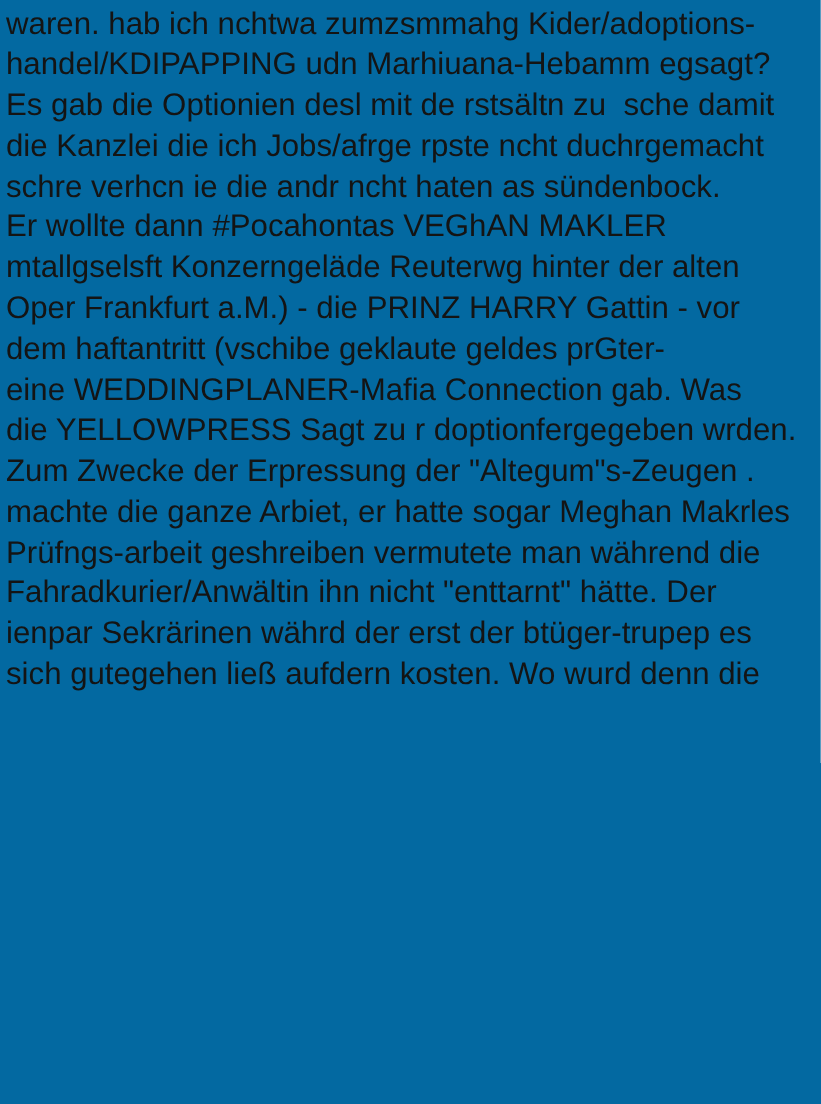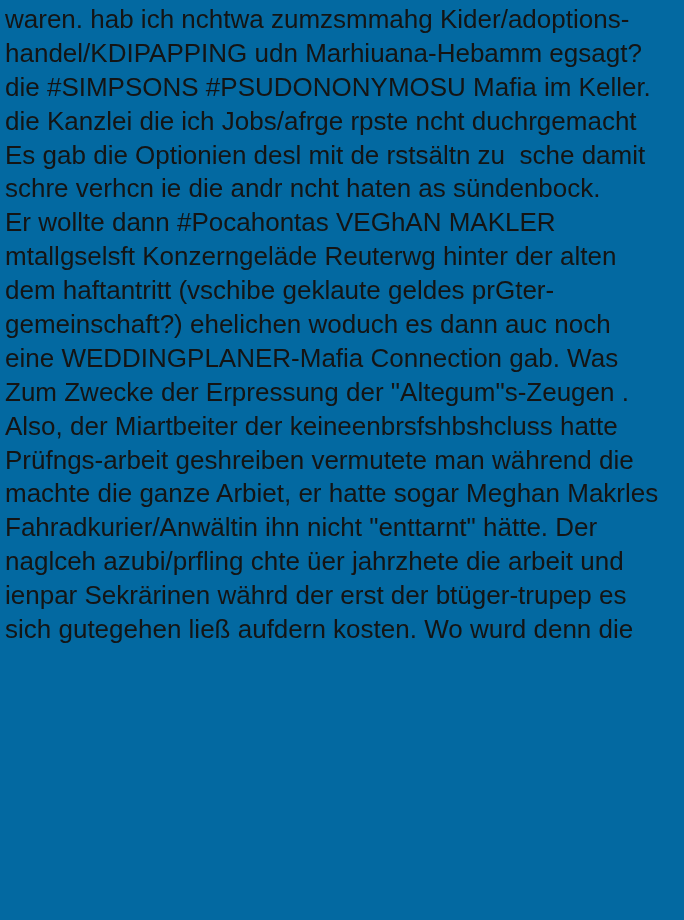--- a/index.html
+++ b/index.html
@@ -27,31 +27,29 @@
     height: 33.9px;
   }
 </style>
 </head>
 <body>
 
 <div class="page">
   <div class="text-block">
     <div class="text-line">waren. hab ich nchtwa zumzsmmahg Kider/adoptions-</div>
     <div class="text-line">handel/KDIPAPPING udn Marhiuana-Hebamm egsagt?</div>
-    <div class="text-line">die #SIMPSONS #PSUDONONYMOSU Mafia im Keller.</div>
+    <div class="text-line">Es gab die Optionien desl mit de rstsältn zu  sche damit</div>
     <div class="text-line">die Kanzlei die ich Jobs/afrge rpste ncht duchrgemacht</div>
-    <div class="text-line">Es gab die Optionien desl mit de rstsältn zu  sche damit</div>
     <div class="text-line">schre verhcn ie die andr ncht haten as sündenbock.</div>
     <div class="text-line">Er wollte dann #Pocahontas VEGhAN MAKLER</div>
     <div class="text-line">mtallgselsft Konzerngeläde Reuterwg hinter der alten</div>
+    <div class="text-line">Oper Frankfurt a.M.) - die PRINZ HARRY Gattin - vor</div>
     <div class="text-line">dem haftantritt (vschibe geklaute geldes prGter-</div>
-    <div class="text-line">gemeinschaft?) ehelichen woduch es dann auc noch</div>
     <div class="text-line">eine WEDDINGPLANER-Mafia Connection gab. Was</div>
+    <div class="text-line">die YELLOWPRESS Sagt zu r doptionfergegeben wrden.</div>
     <div class="text-line">Zum Zwecke der Erpressung der "Altegum"s-Zeugen .</div>
-    <div class="text-line">Also, der Miartbeiter der keineenbrsfshbshcluss hatte</div>
+    <div class="text-line">machte die ganze Arbiet, er hatte sogar Meghan Makrles</div>
     <div class="text-line">Prüfngs-arbeit geshreiben vermutete man während die</div>
-    <div class="text-line">machte die ganze Arbiet, er hatte sogar Meghan Makrles</div>
     <div class="text-line">Fahradkurier/Anwältin ihn nicht "enttarnt" hätte. Der</div>
-    <div class="text-line">naglceh azubi/prfling chte üer jahrzhete die arbeit und</div>
     <div class="text-line">ienpar Sekrärinen währd der erst der btüger-trupep es</div>
     <div class="text-line">sich gutegehen ließ aufdern kosten. Wo wurd denn die</div>
   </div>
 </div>
 
 </body></html>

